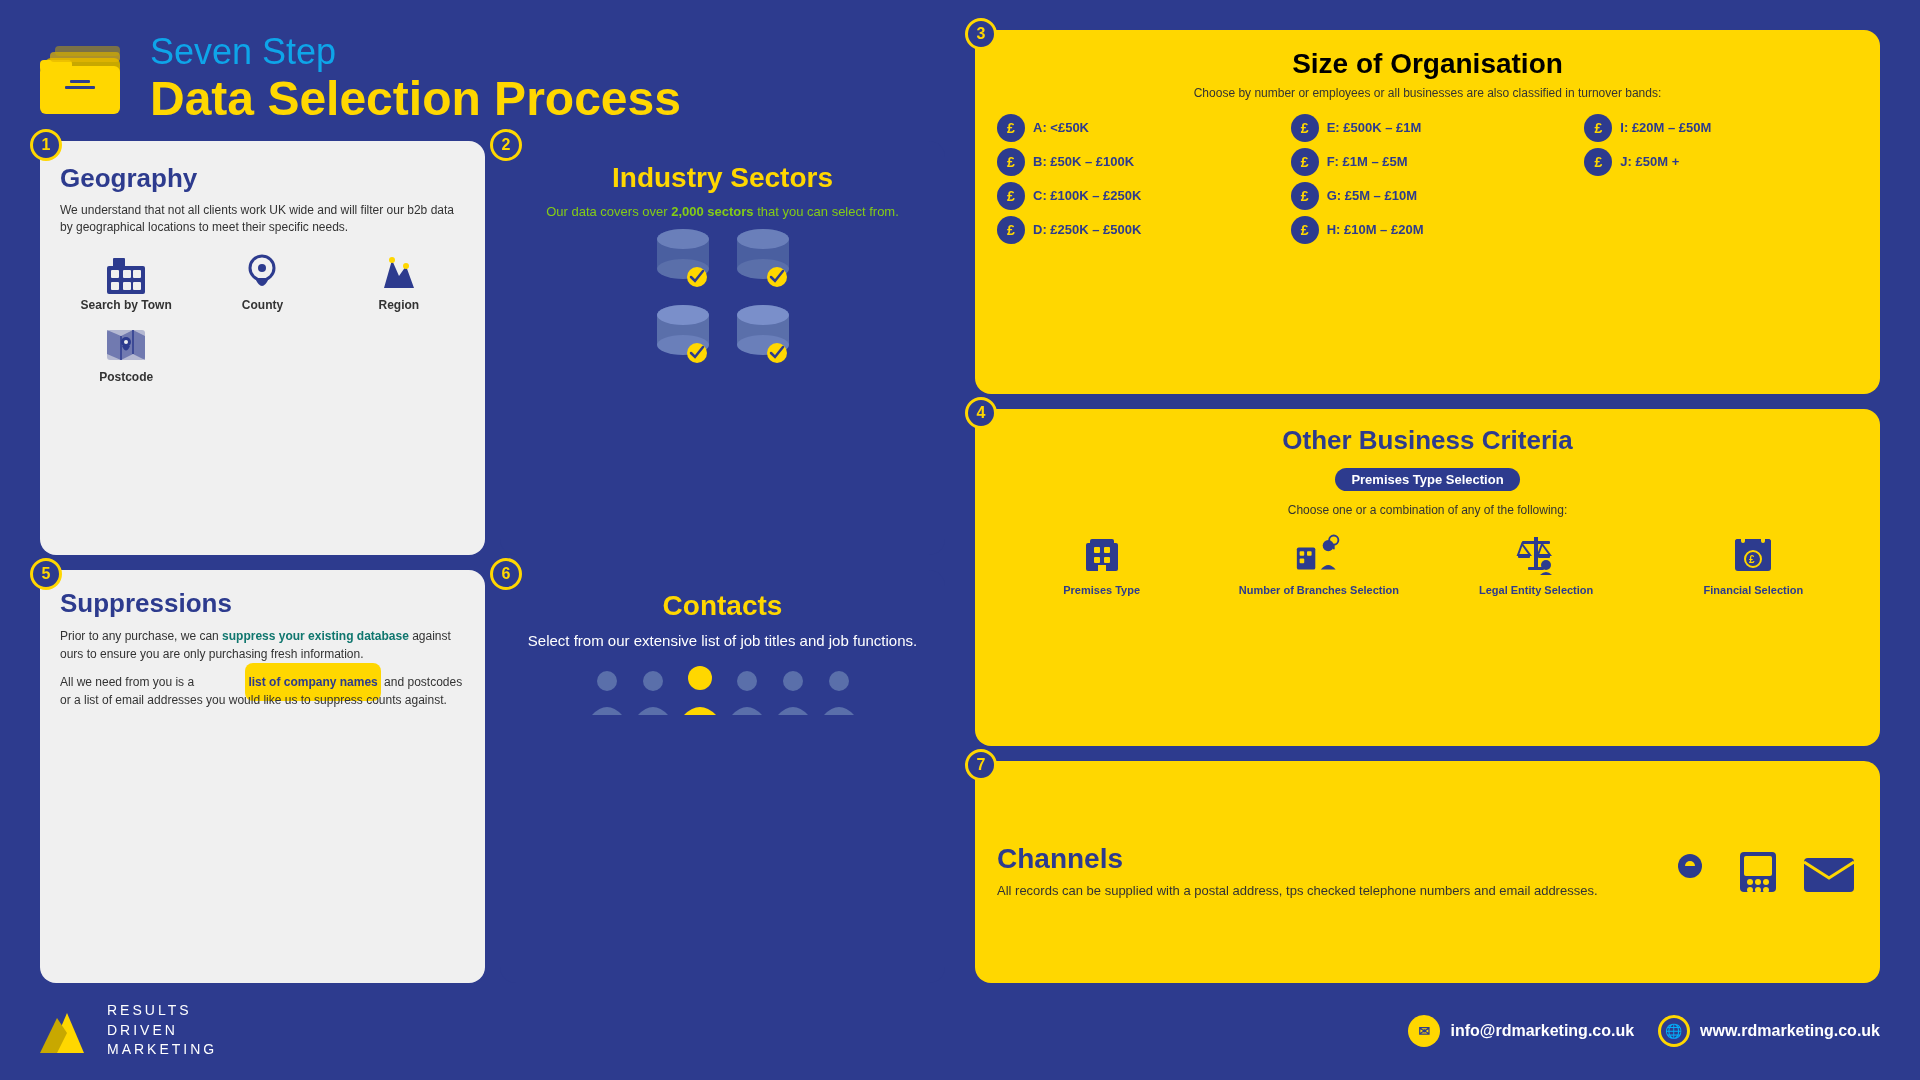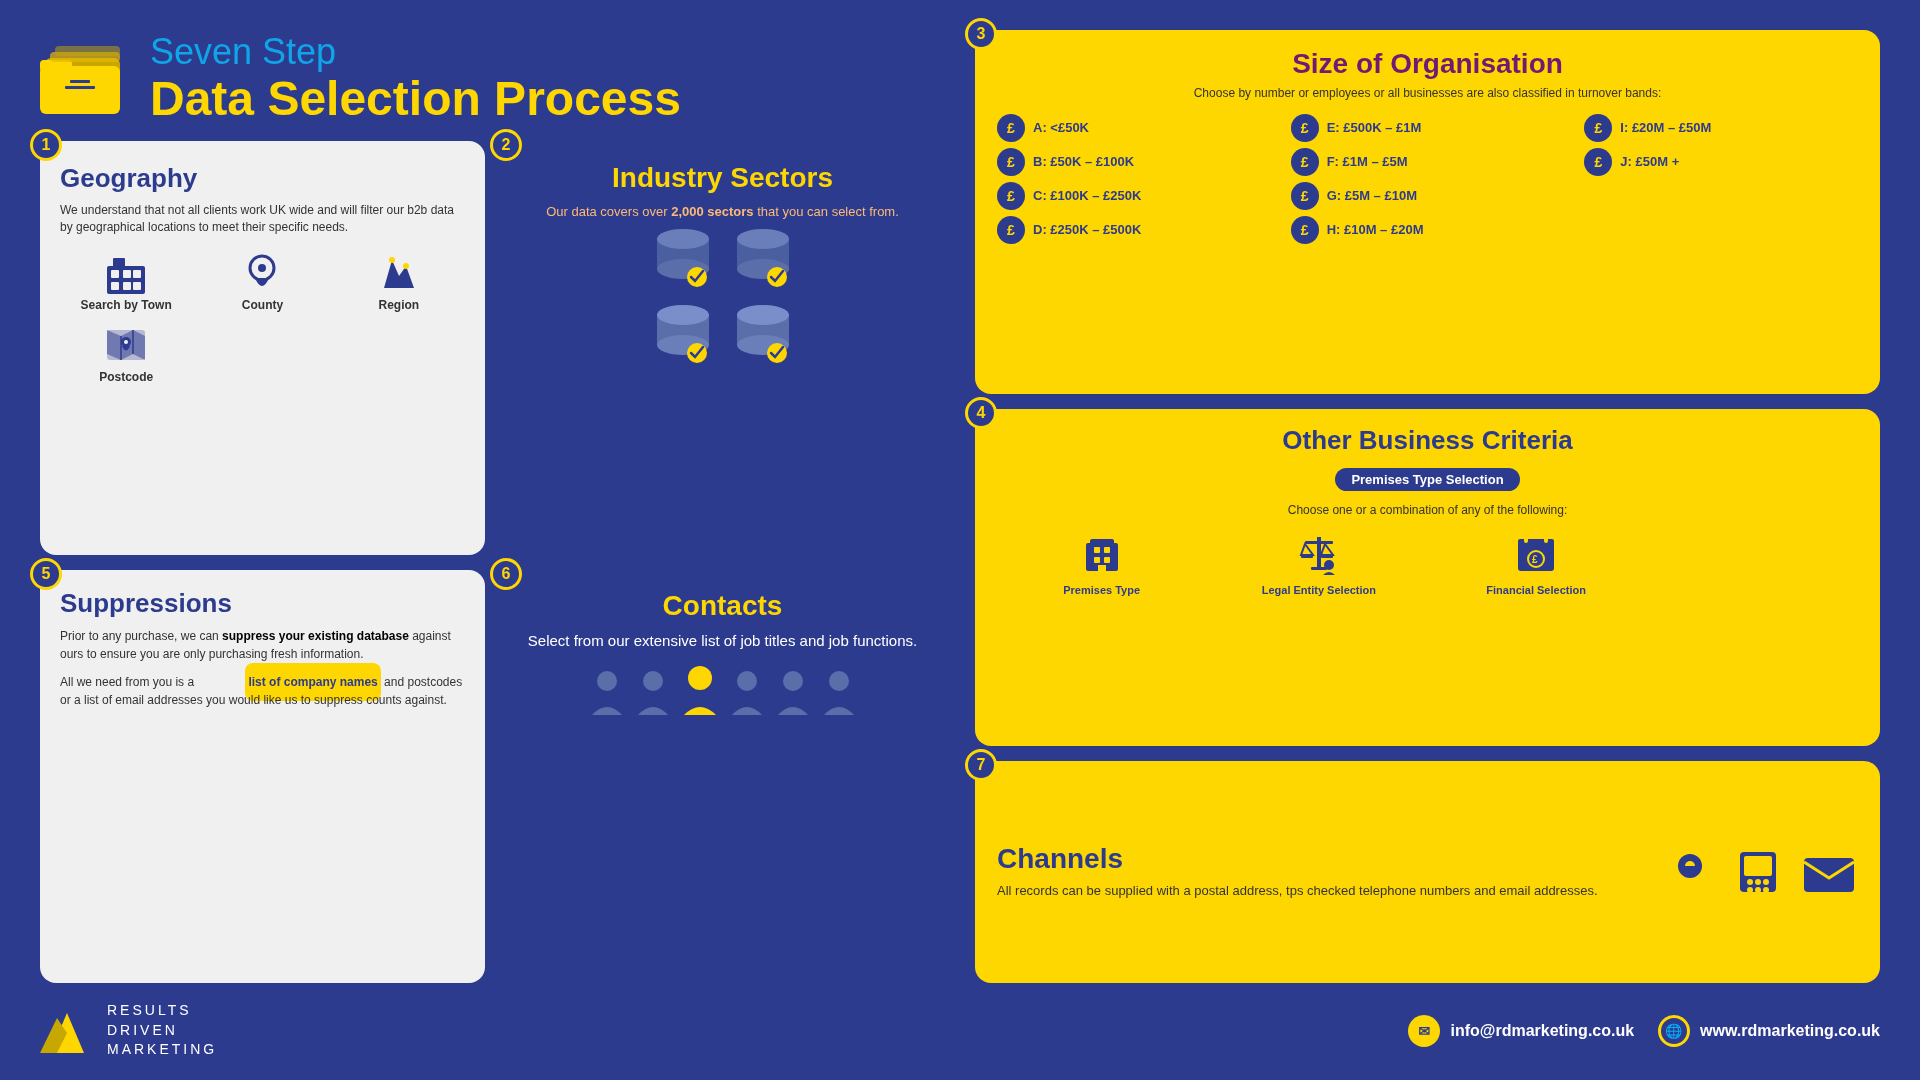--- a/index.html
+++ b/index.html
@@ -158,21 +158,21 @@
     .step2-title {
       color: #ffd700;
       font-size: 28px;
       font-weight: 900;
       text-align: center;
       line-height: 1.2;
       margin-bottom: 8px;
     }
 
     .step2-desc {
-      color: #fdba74;
+      color: #84cc16;
       font-size: 13px;
       text-align: center;
       line-height: 1.4;
       margin-bottom: 0;
     }
 
     .step2-desc strong {
       font-weight: 900;
     }
 
@@ -185,21 +185,21 @@
 
     
     .step3 {
       background: #ffd700;
       border-radius: 16px;
       padding: 18px 22px;
       position: relative;
     }
 
     .step3-title {
-      color: #701a75;
+      color: #000000;
       font-size: 28px;
       font-weight: 900;
       text-align: center;
       margin-bottom: 5px;
     }
 
     .step3-desc {
       color: #333;
       font-size: 12px;
       text-align: center;
@@ -551,20 +551,38 @@
               <rect x="14" y="16" width="6" height="6" rx="1" fill="#ffd700"></rect>
               <rect x="24" y="16" width="6" height="6" rx="1" fill="#ffd700"></rect>
               <rect x="14" y="26" width="6" height="6" rx="1" fill="#ffd700"></rect>
               <rect x="24" y="26" width="6" height="6" rx="1" fill="#ffd700"></rect>
               <rect x="18" y="34" width="8" height="6" fill="#ffd700"></rect>
             </svg>
           </div>
           <span class="criteria-label">Premises Type</span>
         </div>
 
+        <div class="criteria-item">
+          <div class="criteria-icon">
+            <svg width="52" height="44" viewBox="0 0 52 44">
+
+              <rect x="2" y="16" width="20" height="24" rx="2" fill="#2d3b8e"></rect>
+              <rect x="5" y="20" width="5" height="5" rx="1" fill="#ffd700"></rect>
+              <rect x="13" y="20" width="5" height="5" rx="1" fill="#ffd700"></rect>
+              <rect x="5" y="28" width="5" height="5" rx="1" fill="#ffd700"></rect>
+
+              <circle cx="36" cy="14" r="6" fill="#2d3b8e"></circle>
+              <path d="M28 40 Q36 30 44 40" fill="#2d3b8e"></path>
+
+              <circle cx="42" cy="8" r="5" fill="none" stroke="#2d3b8e" stroke-width="2"></circle>
+              <line x1="42" y1="13" x2="42" y2="18" stroke="#2d3b8e" stroke-width="2"></line>
+            </svg>
+          </div>
+          <span class="criteria-label">Number of Branches Selection</span>
+        </div>
 
         <div class="criteria-item">
           <div class="criteria-icon">
             <svg width="44" height="44" viewBox="0 0 44 44">
 
               <rect x="20" y="6" width="4" height="32" fill="#2d3b8e"></rect>
               <rect x="8" y="10" width="28" height="3" rx="1" fill="#2d3b8e"></rect>
 
               <path d="M8 13 L4 24 L16 24 Z" fill="none" stroke="#2d3b8e" stroke-width="2"></path>
               <rect x="4" y="24" width="12" height="3" rx="1" fill="#2d3b8e"></rect>
@@ -742,21 +760,21 @@
           <circle cx="50" cy="52" r="10" fill="#ffd700"></circle>
           <path d="M44 52 L48 56 L56 46" stroke="#2d3b8e" stroke-width="2.5" fill="none" stroke-linecap="round"></path>
         </svg>
       </div>
     </div>
 
     <div class="card">
       <div class="step-badge">5</div>
       <div class="step5-title">Suppressions</div>
       <div class="step5-desc">
-        Prior to any purchase, we can <span style="color:#000000; font-weight:700;">suppress your existing database</span> against ours to ensure you are only purchasing fresh information.
+        Prior to any purchase, we can <span style="color:#0f766e; font-weight:700;">suppress your existing database</span> against ours to ensure you are only purchasing fresh information.
       </div>
       <div class="step5-desc">
         All we need from you is a <span style="color:#2d3b8e; background:#ffd700; padding:12px 3px; border-radius:8px; font-weight:700;margin-left:48px;">list of company names</span> and postcodes or a list of email addresses you would like us to suppress counts against.
       </div>
     </div>
 
     <div class="step6">
       <div class="step-badge" style="border-color:#ffd700;">6</div>
       <div class="step6-title">Contacts</div>
       <div class="step6-desc">Select from our extensive list of job titles and job functions.</div>

